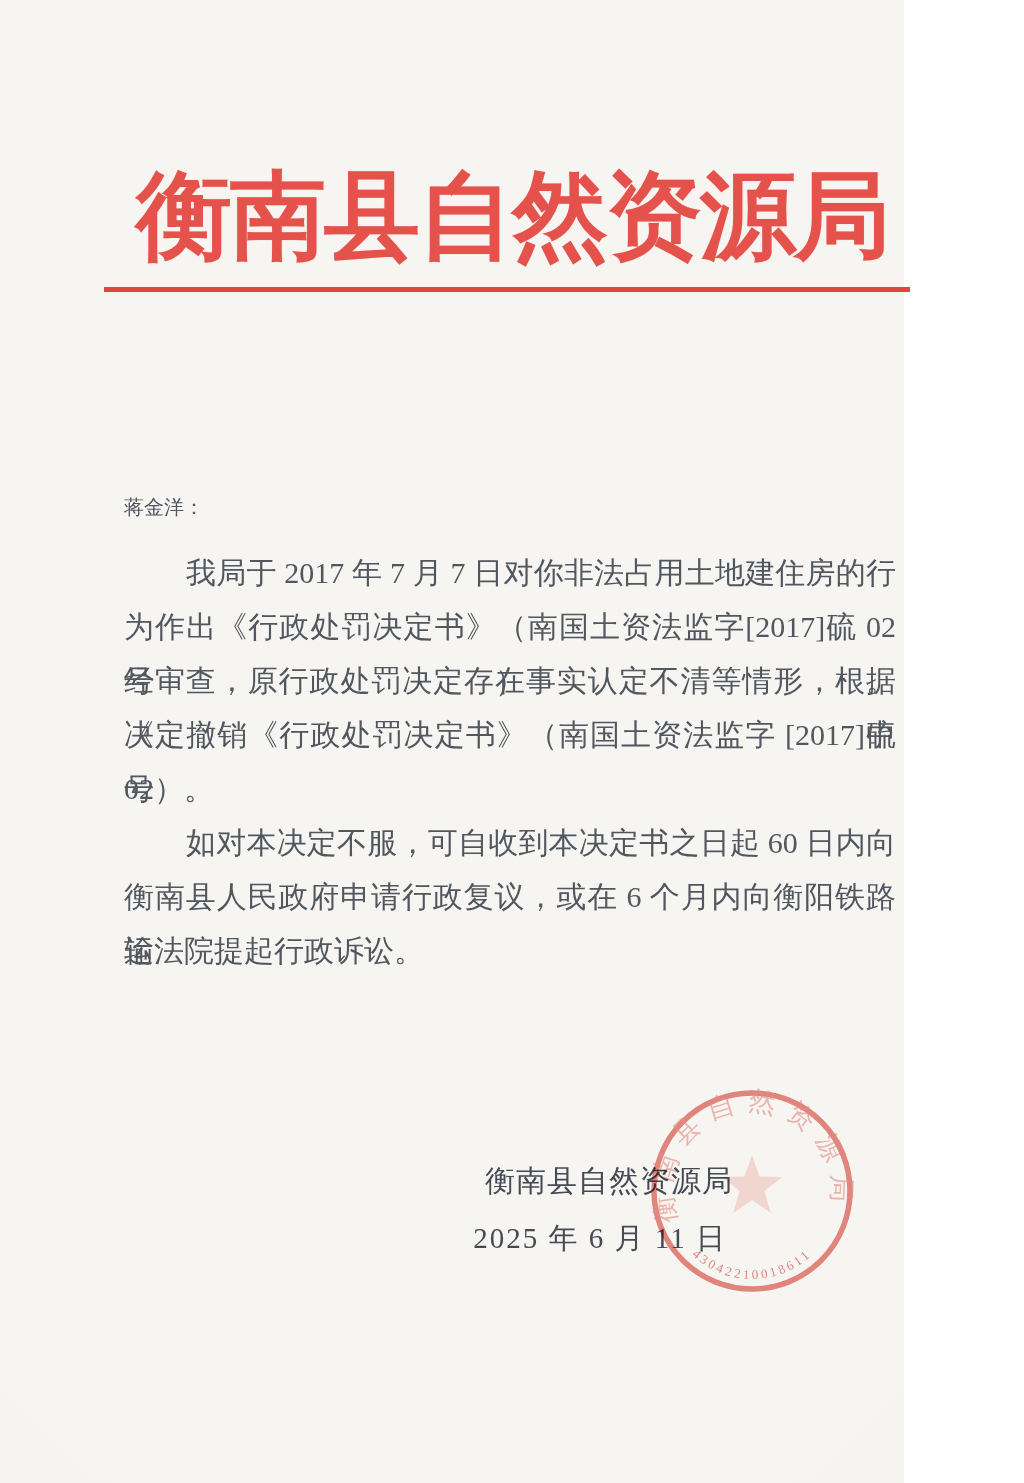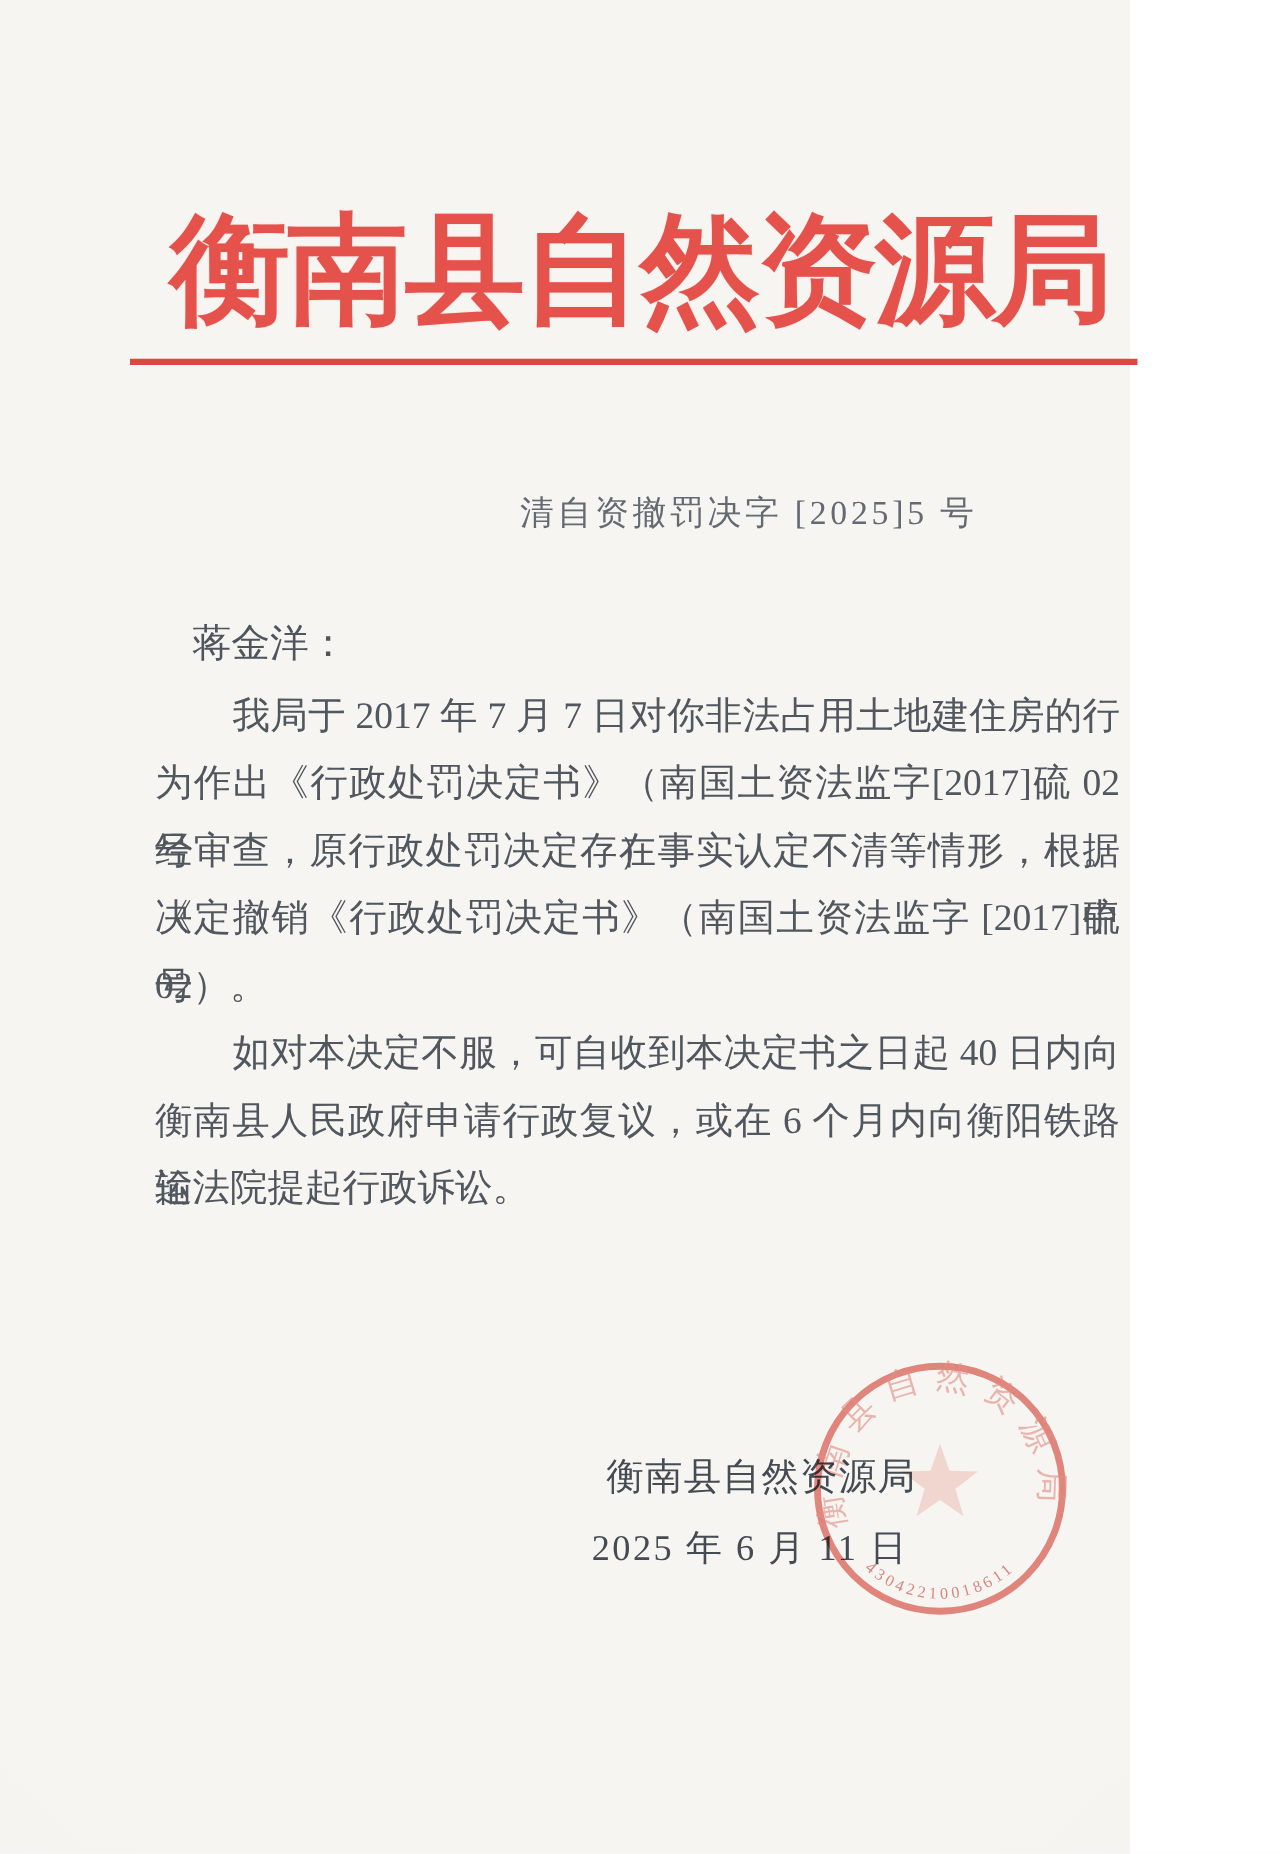--- a/index.html
+++ b/index.html
@@ -60,24 +60,23 @@
     right: 122px;
     font-size: 27px;
     letter-spacing: 3px;
     color: #646a72;
     white-space: nowrap;
   }
   .recipient {
     position: absolute;
     top: 494px;
     left: 124px;
-    font-size: 31px;
+    font-size: 20px;
     color: #4f555e;
     white-space: nowrap;
-    margin-left: 30px;
   }
   .body-text {
     position: absolute;
     top: 546px;
     left: 124px;
     width: 772px;
     font-size: 30px;
     color: #51575f;
   }
   .body-text .line {
@@ -127,31 +126,30 @@
 </head>
 <body>
 
 <div class="page">
 
   <div class="agency-header">衡南县自然资源局</div>
 
   <div class="red-rule"></div>
 
 
-  <div class="doc-number">清自资撤罚决字 [2025]5 号</div>
 
   <div class="recipient">蒋金洋：</div>
 
   <div class="body-text">
     <div class="line indent jfull">我局于 2017 年 7 月 7 日对你非法占用土地建住房的行</div>
     <div class="line jfull">为作出《行政处罚决定书》（南国土资法监字[2017]硫 02 号）。</div>
     <div class="line jfull">经审查，原行政处罚决定存在事实认定不清等情形，根据《中</div>
     <div class="line jfull">决定撤销《行政处罚决定书》（南国土资法监字 [2017]硫 02</div>
     <div class="line">号）。</div>
-    <div class="line indent jfull">如对本决定不服，可自收到本决定书之日起 40 日内向</div>
+    <div class="line indent jfull">如对本决定不服，可自收到本决定书之日起 60 日内向</div>
     <div class="line jfull">衡南县人民政府申请行政复议，或在 6 个月内向衡阳铁路运</div>
     <div class="line">输法院提起行政诉讼。</div>
   </div>
 
   <div class="signature">衡南县自然资源局</div>
 
   <div class="issue-date">2025 年 6 月 11 日</div>
 
   <svg class="seal" viewBox="0 0 244 244">
     <defs>

